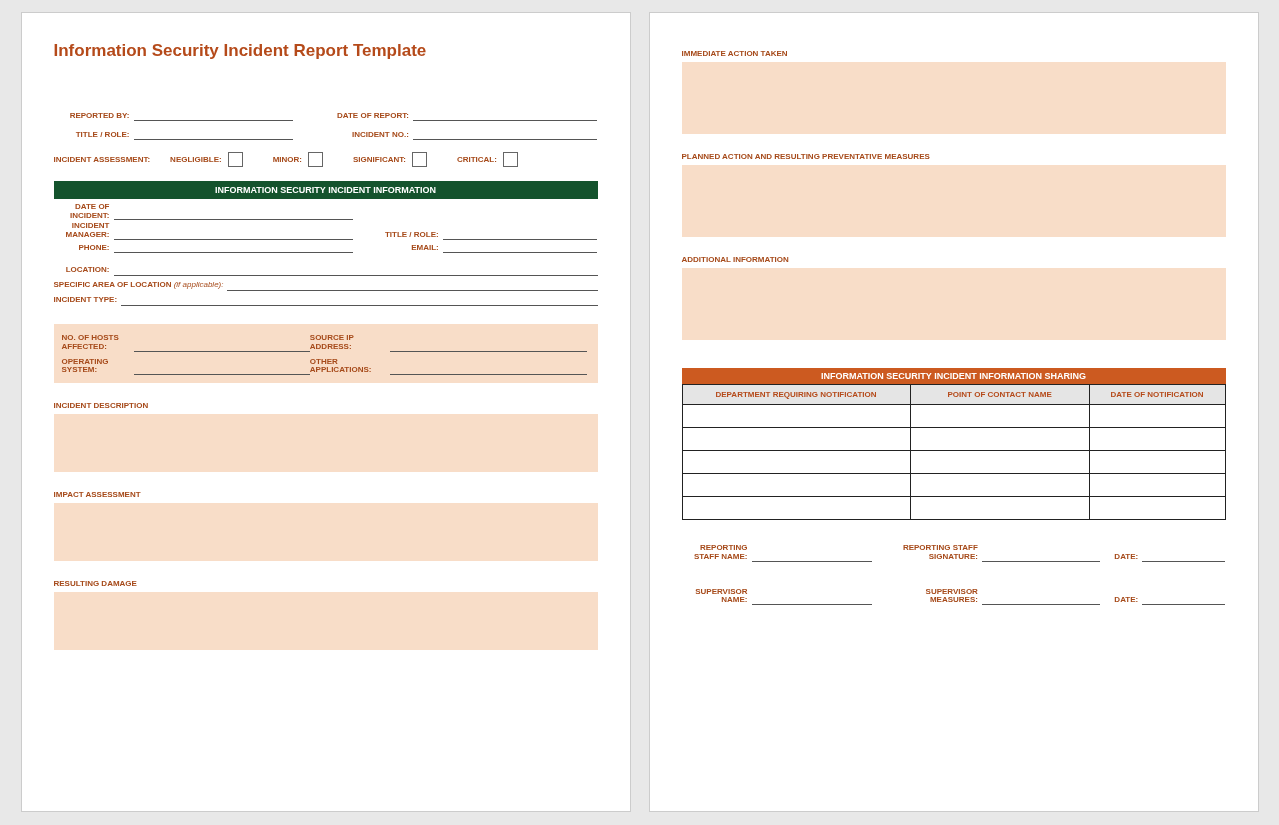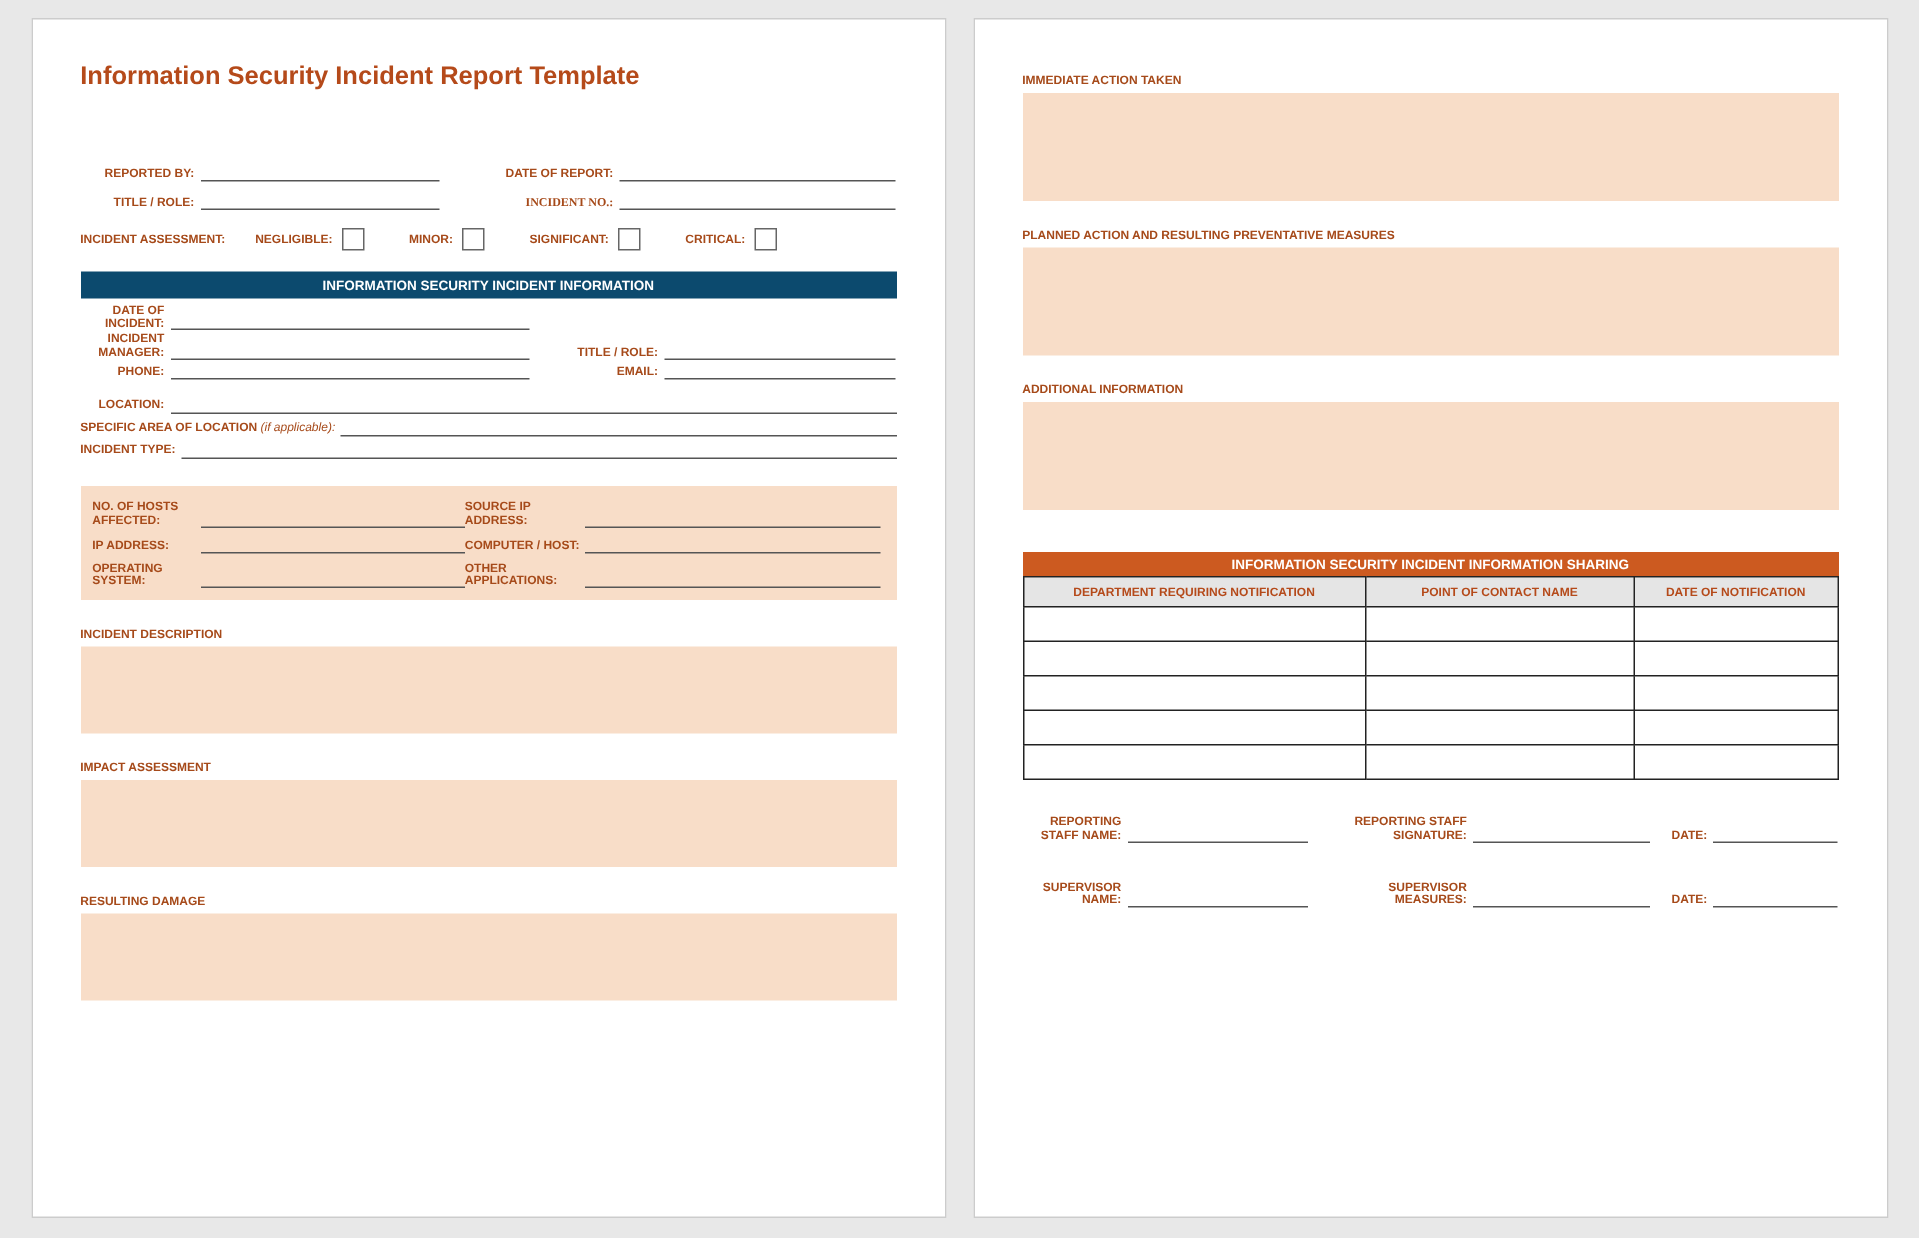--- a/index.html
+++ b/index.html
@@ -40,21 +40,21 @@
     border-bottom: 1px solid #555;
     height: 11px;
     flex: 1;
   }
   .assess-row { display: flex; align-items: center; margin: 12px 0 14px; }
   .assess-row .albl { font-size: 8px; font-weight: bold; margin-right: 20px; }
   .assess-row .opt { display: flex; align-items: center; margin-right: 30px; }
   .assess-row .opt .olbl { font-size: 8px; font-weight: bold; margin-right: 6px; }
   .chk { width: 15px; height: 15px; border: 1px solid #666; background: #fff; }
   .bar {
-    background: #0c4a6e;
+    background: #14532d;
     color: #fff;
     font-size: 9px;
     font-weight: bold;
     text-align: center;
     padding: 4px 0;
     margin-bottom: 4px;
   }
   .grid2 { display: flex; margin-bottom: 2px; }
   .grid2 .left { width: 55%; display:flex; align-items:flex-end; }
   .grid2 .right { width: 45%; display:flex; align-items:flex-end; }
@@ -122,21 +122,21 @@
       <div class="lbl" style="width:90px;margin-top:29px;">DATE OF REPORT:</div>
       <div class="uline"></div>
     </div>
   </div>
   <div class="toprow">
     <div class="cell" style="width:44%;">
       <div class="lbl" style="width:80px;">TITLE / ROLE:</div>
       <div class="uline"></div>
     </div>
     <div class="cell" style="width:56%; padding-left:30px;">
-      <div class="lbl" style="width:90px;font-family:Liberation Serif, serif;">INCIDENT NO.:</div>
+      <div class="lbl" style="width:90px;">INCIDENT NO.:</div>
       <div class="uline"></div>
     </div>
   </div>
 
   <div class="assess-row">
     <div class="albl">INCIDENT ASSESSMENT:</div>
     <div class="opt">
         <div class="olbl">NEGLIGIBLE:</div>
         <div class="chk"></div>
       </div>
@@ -199,30 +199,20 @@
     <div class="pbrow">
       <div class="pl">
           <div class="pblbl">NO. OF HOSTS AFFECTED:</div>
           <div class="uline"></div>
         </div>
       <div class="pr">
           <div class="prlbl">SOURCE IP ADDRESS:</div>
           <div class="uline"></div>
         </div>
     </div>
-    <div class="pbrow">
-      <div class="pl">
-          <div class="pblbl">IP ADDRESS:</div>
-          <div class="uline"></div>
-        </div>
-      <div class="pr">
-          <div class="prlbl">COMPUTER / HOST:</div>
-          <div class="uline"></div>
-        </div>
-    </div>
     <div class="pbrow" style="margin-bottom:0;">
       <div class="pl">
           <div class="pblbl">OPERATING SYSTEM:</div>
           <div class="uline"></div>
         </div>
       <div class="pr">
           <div class="prlbl">OTHER APPLICATIONS:</div>
           <div class="uline"></div>
         </div>
     </div>

